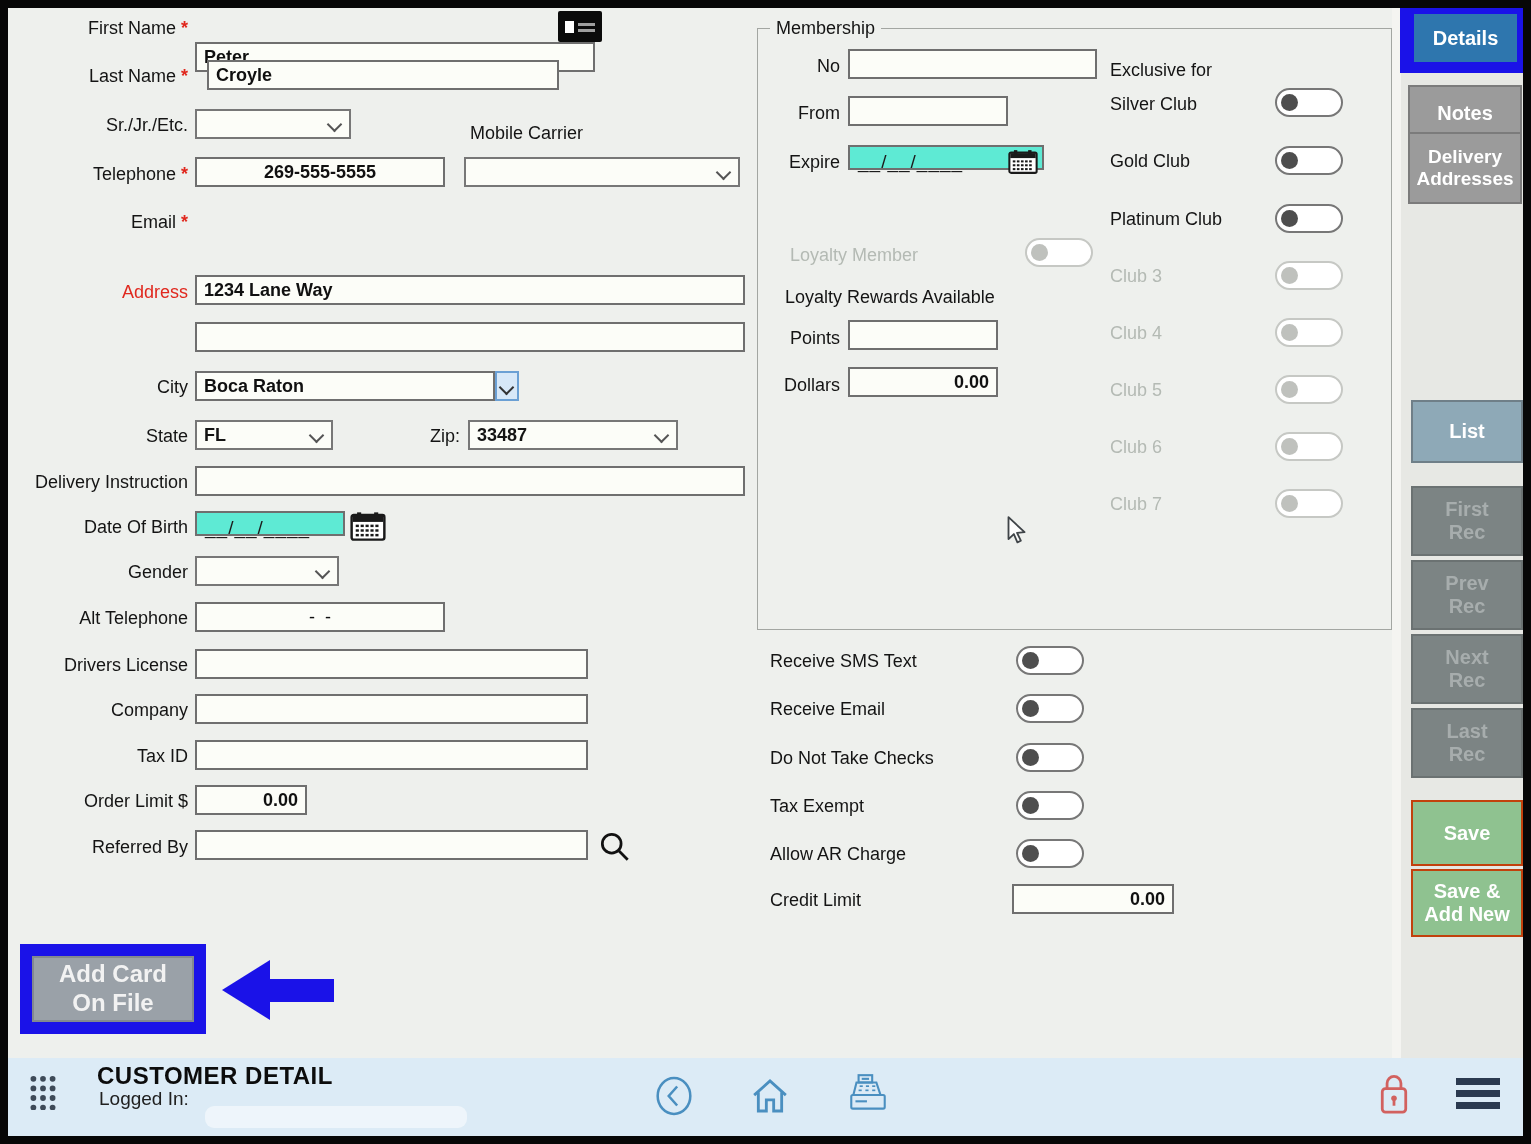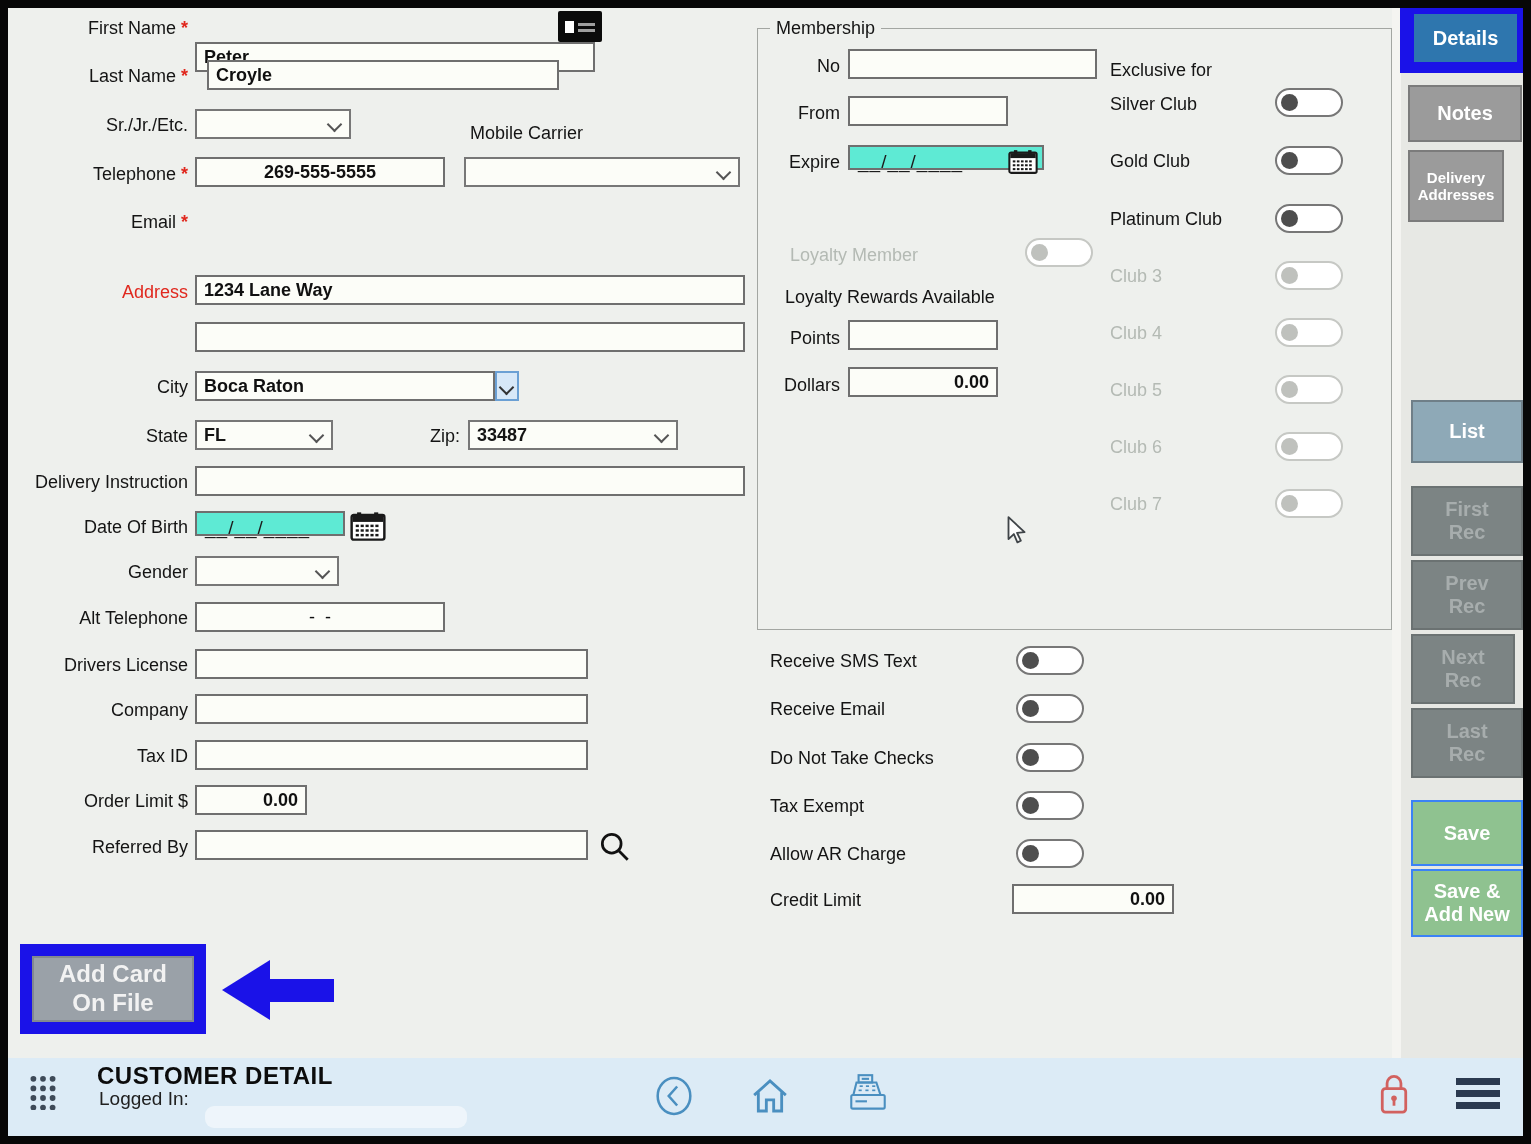--- a/index.html
+++ b/index.html
@@ -37,21 +37,21 @@
   .toggle::before{content:"";position:absolute;left:4px;top:3.5px;width:17px;height:17px;border-radius:50%;background:#4e4e4e;}
   .toggle.disabled{border-color:#c6c8c4;}
   .toggle.disabled::before{background:#bfc1bd;}
   
   .sbtn{position:absolute;display:flex;align-items:center;justify-content:center;text-align:center;
         font-weight:bold;font-size:20px;color:#fff;white-space:pre-line;box-sizing:border-box;line-height:1.15;}
   .sb-details{background:#2e76ae;}
   .sb-gray{background:#9b9b9b;border:2px solid #7b7b7b;}
   .sb-list{background:#8ea9b7;border:2px solid #6f7f88;}
   .sb-rec{background:#7c8484;border:2px solid #6b7272;color:#a7adad;}
-  .sb-green{background:#8fc290;border:2px solid #3b82f6;}
+  .sb-green{background:#8fc290;border:2px solid #c2410c;}
   .sb-navy{background:#1d3c66;}
   .details-hl{position:absolute;left:1400px;top:3px;width:131px;height:70px;background:#1a12e8;z-index:20;}
   
   .addcard-hl{position:absolute;left:20px;top:944px;width:186px;height:90px;background:#1a12e8;}
   .addcard-btn{position:absolute;left:32px;top:956px;width:162px;height:66px;background:#9aa1a8;
                border:2px solid #83898f;display:flex;align-items:center;justify-content:center;text-align:center;
                color:#f2f2f2;font-weight:bold;font-size:24px;white-space:pre-line;box-sizing:border-box;line-height:1.2;}
   .arrow-shaft{position:absolute;left:268px;top:979px;width:66px;height:23px;background:#1a12e8;}
   .arrow-head{position:absolute;left:222px;top:960px;width:0;height:0;border-top:30px solid transparent;
               border-bottom:30px solid transparent;border-right:48px solid #1a12e8;}
@@ -287,30 +287,30 @@
   <div class="arrow-head"></div>
   <div class="arrow-shaft"></div>
 
   <div class="abs" style="left:1392px;top:0;width:9px;height:1058px;background:#f4f4f1"></div>
   <div class="abs" style="left:1401px;top:0;width:130px;height:1058px;background:#e7e8e4"></div>
 
   <div class="details-hl"></div>
   <div class="sbtn sb-details" style="left:1414px;top:14px;width:103px;height:48px;z-index:21">Details</div>
 
   <div class="sbtn sb-gray" style="left:1408px;top:85px;width:114px;height:57px">Notes</div>
-  <div class="sbtn sb-gray" style="left:1408px;top:150px;width:96px;height:72px;font-size:15px">Delivery
+  <div class="sbtn sb-gray" style="left:1408px;top:132px;width:114px;height:72px;font-size:19px">Delivery
 Addresses</div>
 
   <div class="sbtn sb-list" style="left:1411px;top:400px;width:112px;height:63px">List</div>
 
   <div class="sbtn sb-rec" style="left:1411px;top:486px;width:112px;height:70px">First
 Rec</div>
   <div class="sbtn sb-rec" style="left:1411px;top:560px;width:112px;height:70px">Prev
 Rec</div>
-  <div class="sbtn sb-rec" style="left:1411px;top:634px;width:104px;height:70px">Next
+  <div class="sbtn sb-rec" style="left:1411px;top:634px;width:112px;height:70px">Next
 Rec</div>
   <div class="sbtn sb-rec" style="left:1411px;top:708px;width:112px;height:70px">Last
 Rec</div>
 
   <div class="sbtn sb-green" style="left:1411px;top:800px;width:112px;height:66px">Save</div>
   <div class="sbtn sb-green" style="left:1411px;top:869px;width:112px;height:68px">Save &amp;
 Add New</div>
 
   <div class="bottombar">
     <div class="abs" style="left:28px;top:16px">

